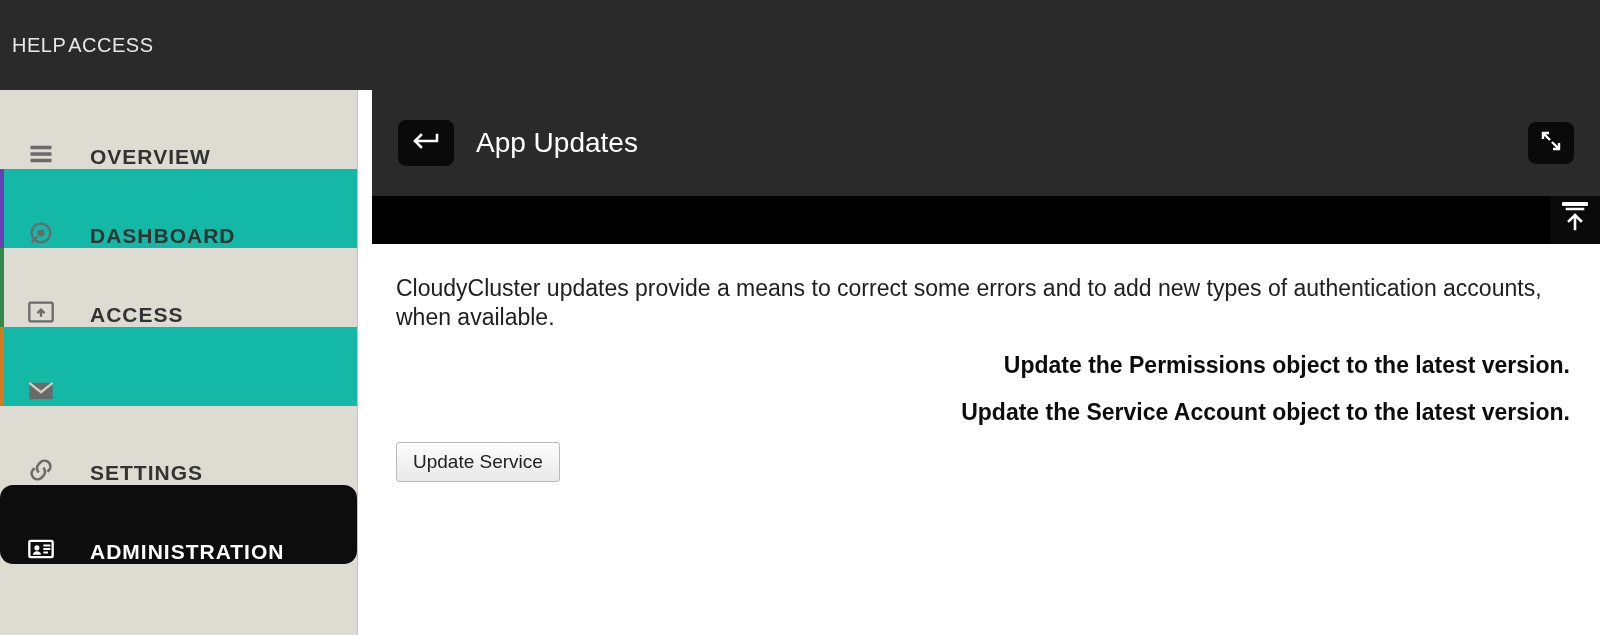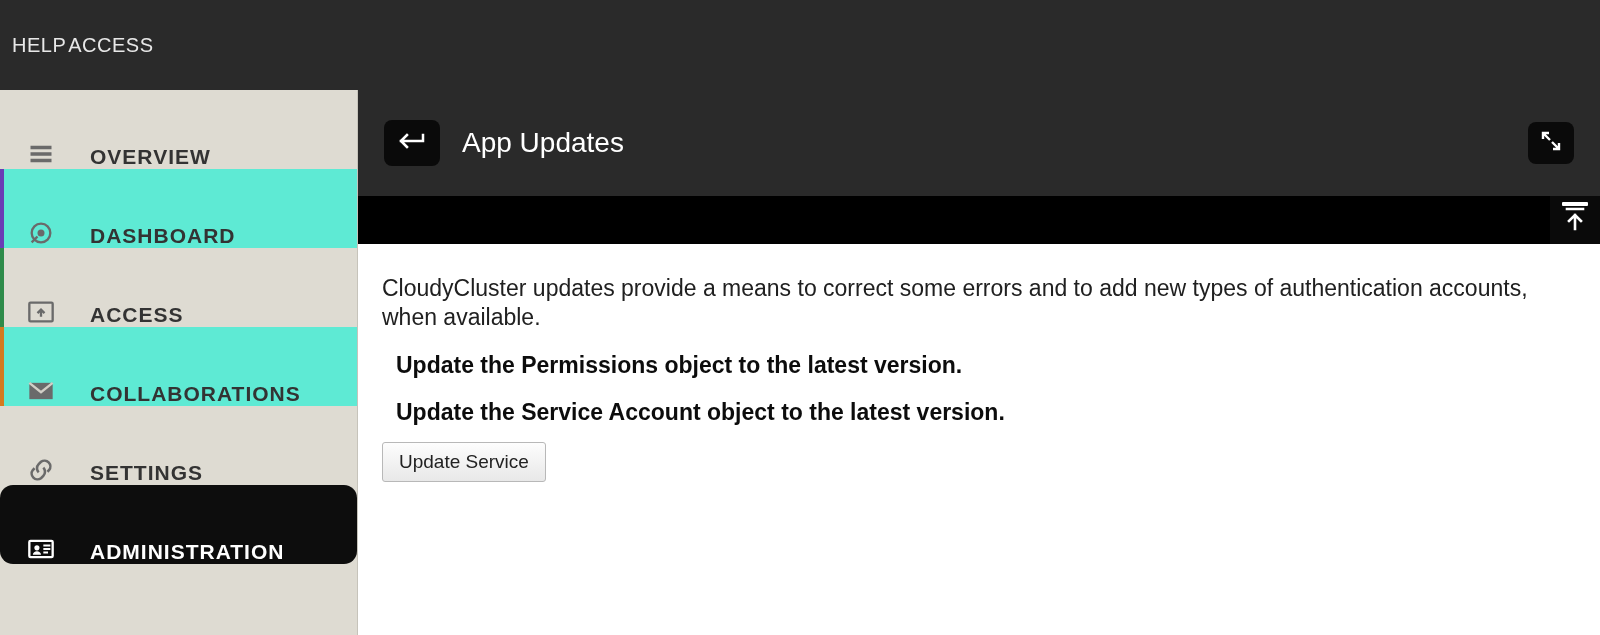--- a/index.html
+++ b/index.html
@@ -37,35 +37,35 @@
   }
   .side-item {
     height: 79px;
     display: flex;
     align-items: flex-end;
     padding-left: 22px;
     gap: 34px;
     cursor: pointer;
     border-left: 4px solid transparent;
   }
-  .side-item.alt { background: #5eead4; }
+  .side-item.alt { background: #14b8a6; }
   .side-item.active { background: #0d0d0d; color: #fff; border-radius: 13px; }
   .side-label { font-size: 21px; font-weight: 700; letter-spacing: 1px; color: #333; }
   .side-item.active .side-label { color: #fff; }
   .side-icon { width: 30px; height: 30px; display: flex; align-items: center; justify-content: center; color: #6a6a6a; }
   .side-icon svg { width: 28px; height: 28px; }
   .side-item.active .side-icon { color: #fff; }
 
   
   .accent-purple { border-left-color: #6a3db5; }
   .accent-green  { border-left-color: #2e8b4a; }
   .accent-orange { border-left-color: #d47b1f; }
 
   
-  .main { flex: 1; display: flex; flex-direction: column; min-width: 0; background: #0f172a; }
+  .main { flex: 1; display: flex; flex-direction: column; min-width: 0; background: #0f172a; margin-left: 14px; }
 
   .page-header {
     background: #2a2a2a;
     height: 106px;
     display: flex;
     align-items: center;
     padding: 0 26px;
     gap: 22px;
   }
   .back-btn {
@@ -113,20 +113,21 @@
     color: #202020;
     line-height: 1.25;
     max-width: 1180px;
   }
   .section { margin-top: 20px; }
   .section h3 {
     font-size: 23px;
     font-weight: 700;
     color: #0c0c0c;
     margin-left: 14px;
+    text-align: right;
   }
   .action-btn {
     margin-top: 16px;
     font-size: 19px;
     padding: 8px 16px;
     background: linear-gradient(#fdfdfd,#e8e8e8);
     border: 1px solid #b8b8b8;
     border-radius: 3px;
     cursor: pointer;
     color: #222;
@@ -175,21 +176,20 @@
       <span class="side-label">ACCESS</span>
     </div>
 
     <div class="side-item alt accent-orange">
       <span class="side-icon">
         <svg viewBox="0 0 24 24">
             <rect x="2" y="5" width="20" height="14" fill="currentColor"></rect>
             <path d="M2 5 L12 13 L22 5" fill="none" stroke="#d2cfc6" stroke-width="2"></path>
           </svg>
       </span>
-      <span class="side-label">COLLABORATIONS</span>
     </div>
 
     <div class="side-item">
       <span class="side-icon">
         <svg viewBox="0 0 24 24">
             <path d="M10 14a5 5 0 0 1 0-7l2-2a5 5 0 0 1 7 7l-1.5 1.5M14 10a5 5 0 0 1 0 7l-2 2a5 5 0 0 1-7-7l1.5-1.5" fill="none" stroke="currentColor" stroke-width="2.2"></path>
           </svg>
       </span>
       <span class="side-label">SETTINGS</span>
     </div>

